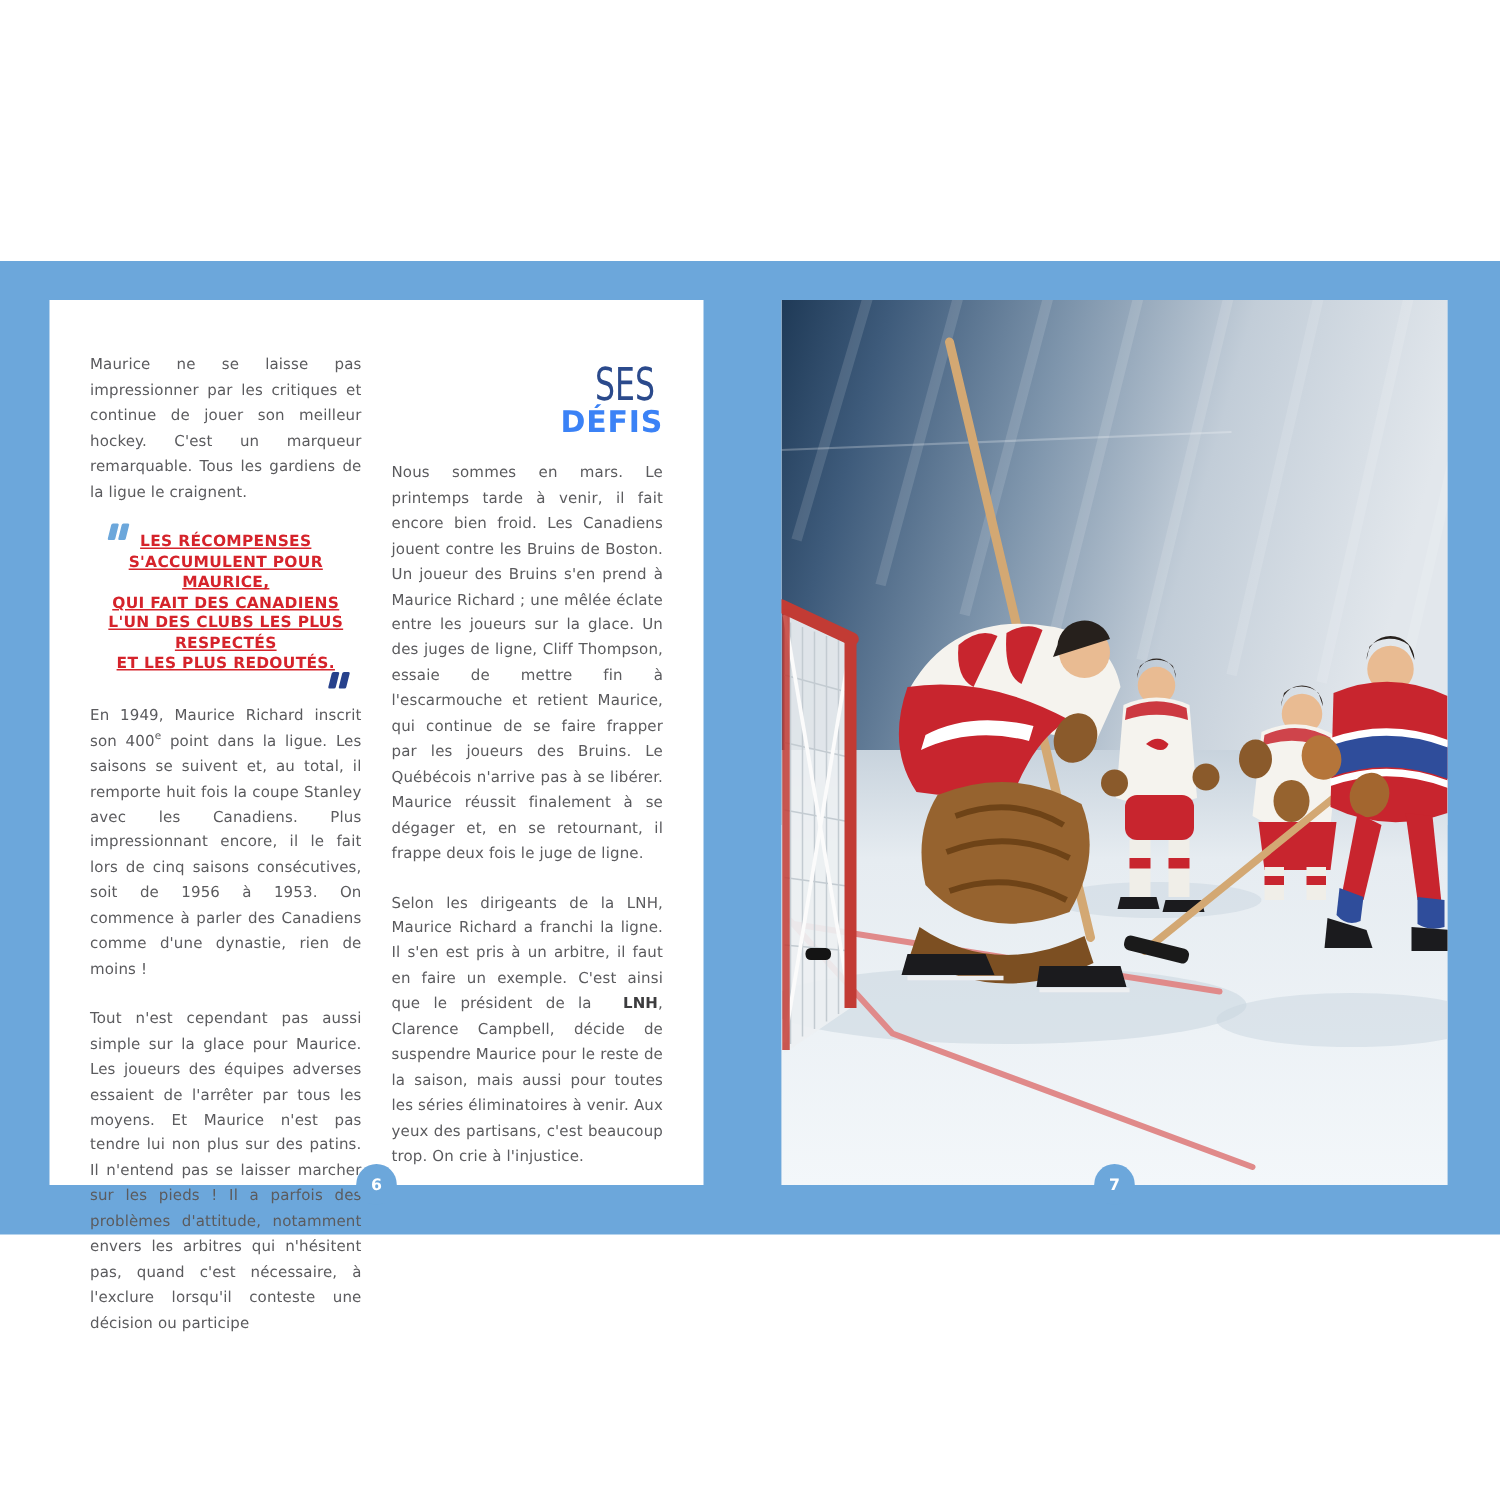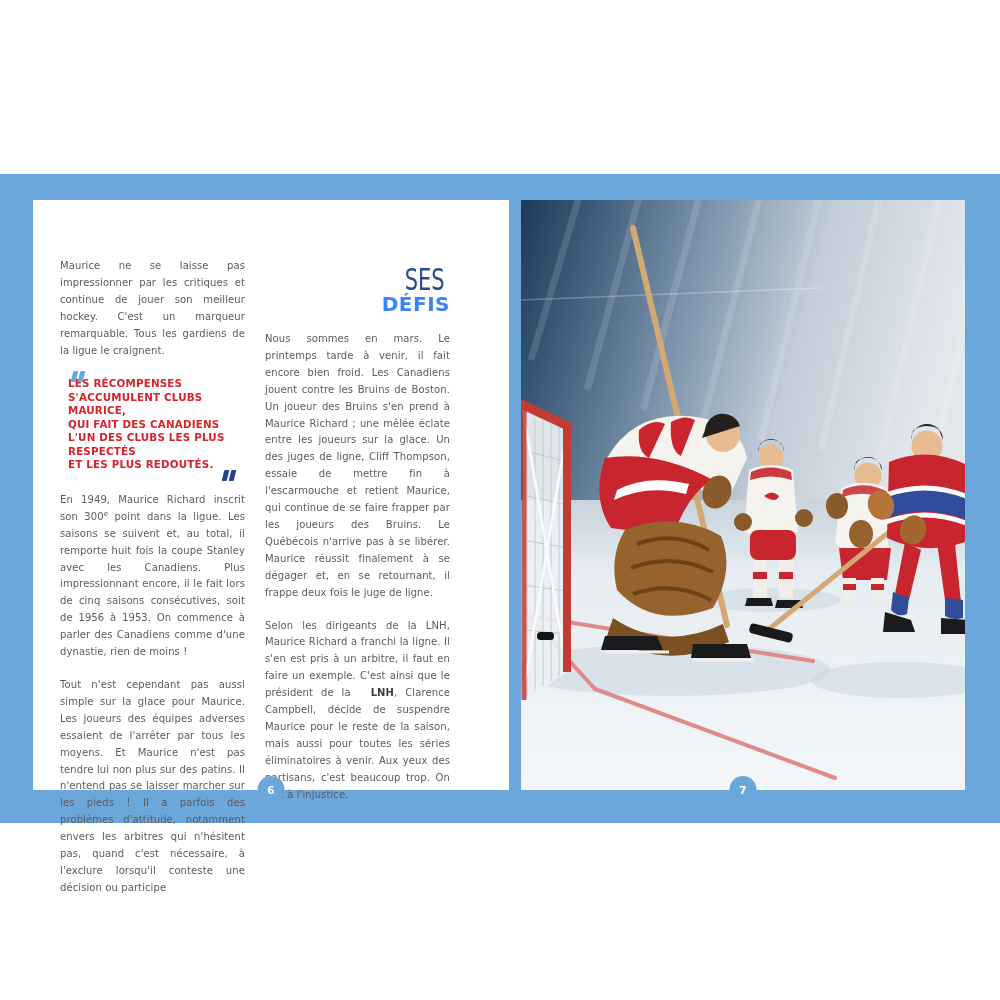--- a/index.html
+++ b/index.html
@@ -2,35 +2,35 @@
 <html><head>
 <meta charset="utf-8">
 <style>
   html,body{margin:0;padding:0;}
   body{
     width:1000px;height:1000px;position:relative;background:#ffffff;
     font-family:"DejaVu Sans","Liberation Sans",sans-serif;overflow:hidden;
   }
   .blue-band{position:absolute;left:0;top:174px;width:1000px;height:649px;background:#6CA7DB;}
   .page{position:absolute;top:200px;height:590px;background:#ffffff;}
-  .page-left{left:33px;width:476px;box-sizing:border-box;padding:58px 27px 0 27px;}
+  .page-left{left:33px;width:436px;box-sizing:border-box;padding:36px 27px 0 27px;}
   .page-right{left:521px;width:444px;background:#e8edf2;}
   .cols{display:flex;gap:20px;}
   .col{width:185px;}
   p.body{
     font-size:10px;line-height:16.9px;color:#5b5b5e;text-align:justify;
     margin:0 0 16px 0;letter-spacing:.1px;
   }
   p.body sup{font-size:7px;line-height:0;}
   p.body b{color:#3c3c3e;margin-left:12px;}
   
   .quote{
     position:relative;margin:4px 0 18px 0;padding:2px 8px;
-    color:#D5232B;font-weight:bold;
-    font-size:10.3px;line-height:13.5px;letter-spacing:.2px;
+    text-align:center;color:#D5232B;font-weight:bold;
+    font-size:10.3px;line-height:13.5px;letter-spacing:.2px;text-decoration:underline;
   }
   .quote .qline{display:block;}
   .qmark{position:absolute;display:inline-block;width:16px;height:12px;}
   .qmark i{display:inline-block;width:4.5px;height:11px;margin-right:2.5px;transform:skewX(-14deg);border-radius:1px;}
   .qmark.open{left:12px;top:-4px;}
   .qmark.open i{background:#6CA7DB;}
   .qmark.close{right:6px;bottom:-8px;}
   .qmark.close i{background:#27418C;}
   
   .section-head{text-align:right;margin:10px 0 16px 0;}
@@ -58,28 +58,28 @@
 
 <div class="page page-left">
   <div class="cols">
 
     <div class="col">
       <p class="body">Maurice ne se laisse pas impressionner par les critiques et continue de jouer son meilleur hockey. C'est un marqueur remarquable. Tous les gardiens de la ligue le craignent.</p>
 
       <div class="quote">
         <span class="qmark open"><i></i><i></i></span>
         <span class="qline">LES RÉCOMPENSES</span>
-        <span class="qline">S'ACCUMULENT CLUBS MAURICE,</span>
+        <span class="qline">S'ACCUMULENT POUR MAURICE,</span>
         <span class="qline">QUI FAIT DES CANADIENS</span>
         <span class="qline">L'UN DES CLUBS LES PLUS RESPECTÉS</span>
         <span class="qline">ET LES PLUS REDOUTÉS.</span>
         <span class="qmark close"><i></i><i></i></span>
       </div>
 
-      <p class="body"><span>En 1949, Maurice Richard inscrit son 300</span><sup>e</sup><span> point dans la ligue. Les saisons se suivent et, au total, il remporte huit fois la coupe Stanley avec les Canadiens. Plus impressionnant encore, il le fait lors de cinq saisons consécutives, soit de 1956 à 1953. On commence à parler des Canadiens comme d'une dynastie, rien de moins !</span></p>
+      <p class="body"><span>En 1949, Maurice Richard inscrit son 400</span><sup>e</sup><span> point dans la ligue. Les saisons se suivent et, au total, il remporte huit fois la coupe Stanley avec les Canadiens. Plus impressionnant encore, il le fait lors de cinq saisons consécutives, soit de 1956 à 1953. On commence à parler des Canadiens comme d'une dynastie, rien de moins !</span></p>
 
       <p class="body">Tout n'est cependant pas aussi simple sur la glace pour Maurice. Les joueurs des équipes adverses essaient de l'arrêter par tous les moyens. Et Maurice n'est pas tendre lui non plus sur des patins. Il n'entend pas se laisser marcher sur les pieds ! Il a parfois des problèmes d'attitude, notamment envers les arbitres qui n'hésitent pas, quand c'est nécessaire, à l'exclure lorsqu'il conteste une décision ou participe</p>
     </div>
 
     <div class="col">
 
       <div class="section-head">
         <span class="l1">SES</span>
         <span class="l2">DÉFIS</span>
       </div>

